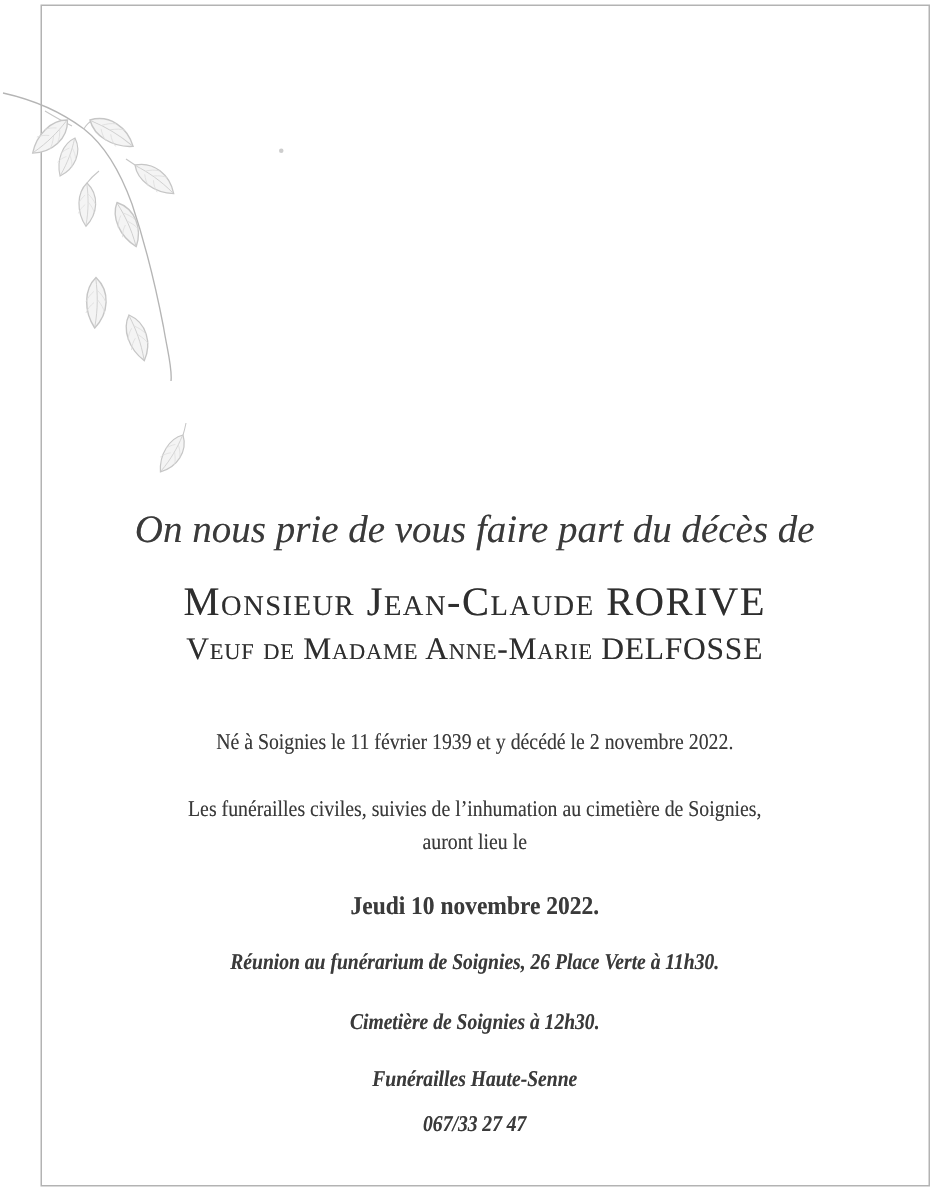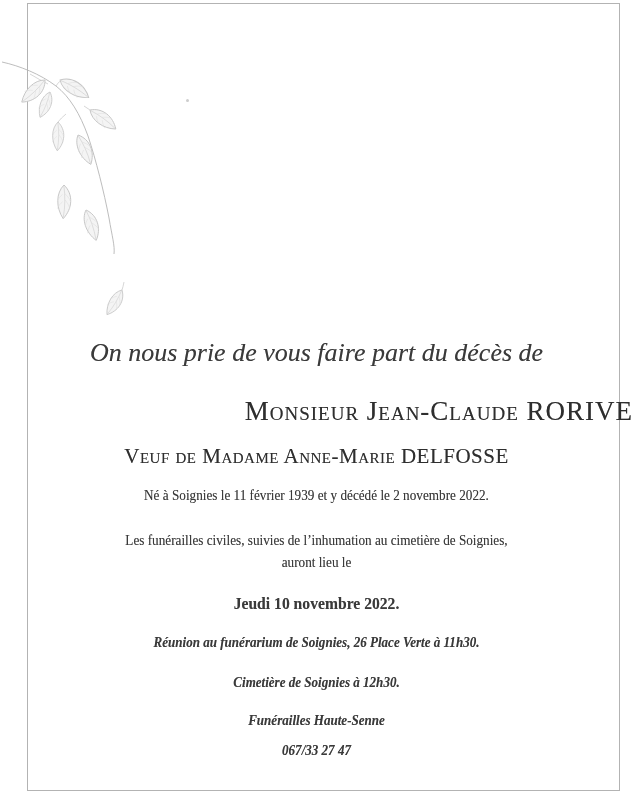--- a/index.html
+++ b/index.html
@@ -28,23 +28,23 @@
     background:#c4c4c4; opacity:.85;
   }
   .line {
     position:absolute; left:0; width:633px;
     text-align:center; line-height:1.2;
     color:var(--text,#3a3a3a);
     text-shadow:0 0 0.4px rgba(58,58,58,0.45);
     transform-origin:50% 50%;
   }
   .intro    { top:337px; font-size:26px; font-style:italic; }
-  .name     { top:395px; font-size:27px; font-variant:small-caps; letter-spacing:1px;
-              color:var(--heading,#2e2e2e); font-weight:500;text-align:right; }
-  .relation { top:444px; font-size:21px; font-variant:small-caps; letter-spacing:0.5px;
+  .name     { top:385px; font-size:27px; font-variant:small-caps; letter-spacing:1px;
+              color:var(--heading,#2e2e2e); font-weight:500; }
+  .relation { top:420px; font-size:21px; font-variant:small-caps; letter-spacing:0.5px;
               color:var(--heading,#2e2e2e); font-weight:500; }
   .dates    { top:486px; font-size:15px; transform:scaleX(0.88); }
   .funeral  { top:529px; font-size:15px; line-height:22px; transform:scaleX(0.88); }
   .fdate    { top:594px; font-size:17px; font-weight:bold; transform:scaleX(0.92); }
   .meeting  { top:633px; font-size:15px; font-weight:bold; font-style:italic; transform:scaleX(0.87); }
   .cemetery { top:673px; font-size:15px; font-weight:bold; font-style:italic; transform:scaleX(0.87); }
   .home     { top:711px; font-size:15px; font-weight:bold; font-style:italic; transform:scaleX(0.87); }
   .phone    { top:741px; font-size:15px; font-weight:bold; font-style:italic; transform:scaleX(0.87); }
 </style>
 </head>

